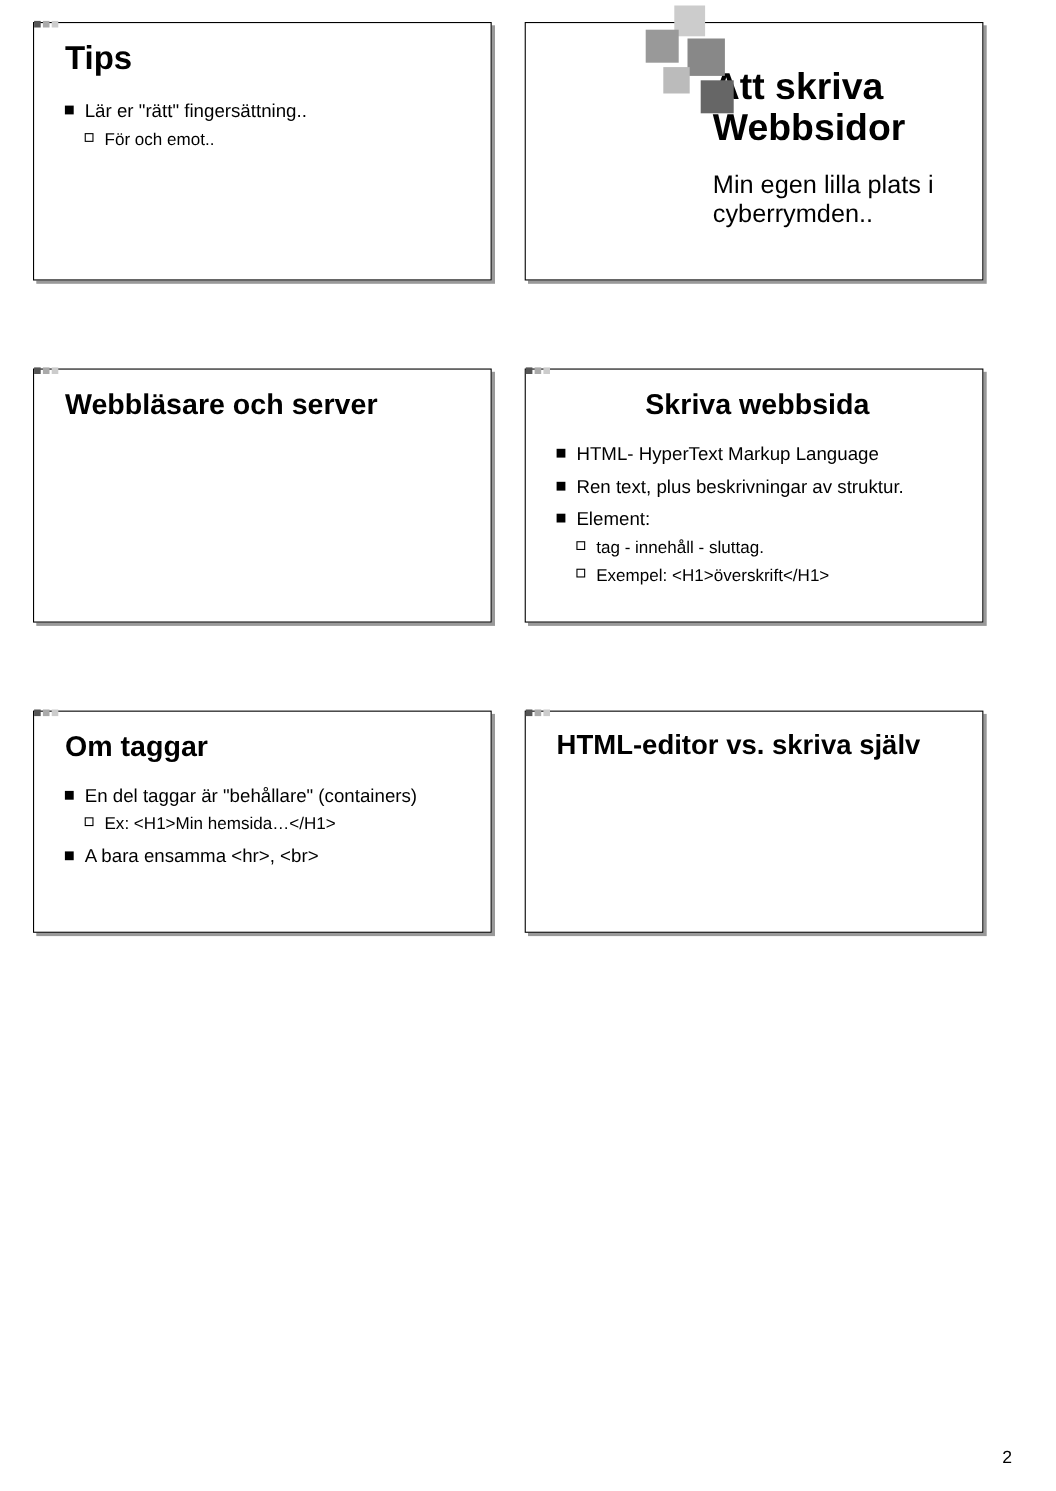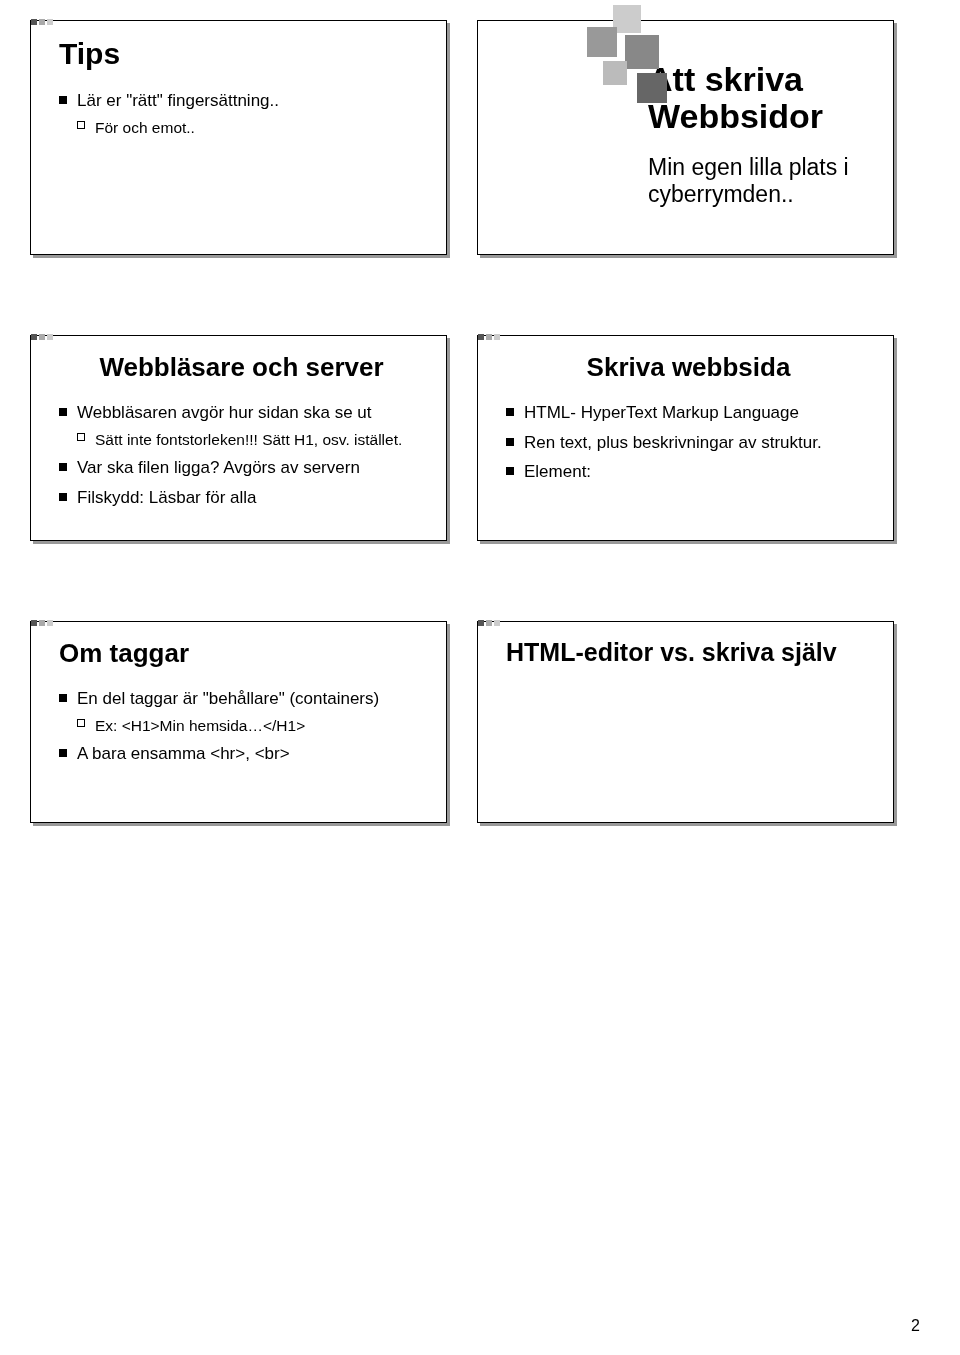--- a/index.html
+++ b/index.html
@@ -171,47 +171,41 @@
 
   <div class="row">
 
     <div class="slide">
       <div class="slide-top-accent">
         <span class="sq sq1"></span>
           <span class="sq sq2"></span>
           <span class="sq sq3"></span>
       </div>
       <div class="slide-inner">
-        <h1 style="font-size:26px;text-align:center;">Webbläsare och server</h1>
-        <ul class="lvl1">
-          <li>
-            <span>Webbläsaren avgör hur sidan ska se ut</span>
-            <ul class="lvl2">
-              <li>Sätt inte fontstorleken!!! Sätt H1, osv. istället.</li>
-            </ul>
-          </li>
-          <li>Var ska filen ligga? Avgörs av servern</li>
-          <li>Filskydd: Läsbar för alla</li>
-        </ul>
+        <h1 style="font-size:26px;">Webbläsare och server</h1>
       </div>
     </div>
 
     <div class="slide">
       <div class="slide-top-accent">
         <span class="sq sq1"></span>
           <span class="sq sq2"></span>
           <span class="sq sq3"></span>
       </div>
       <div class="slide-inner">
         <h1 style="font-size:26px;text-align:center;">Skriva webbsida</h1>
         <ul class="lvl1">
           <li>HTML- HyperText Markup Language</li>
           <li>Ren text, plus beskrivningar av struktur.</li>
           <li>
             <span>Element:</span>
+            <ul class="lvl2">
+              <li>tag - innehåll - sluttag.</li>
+              <li>Exempel: &lt;H1&gt;överskrift&lt;/H1&gt;</li>
+            </ul>
           </li>
         </ul>
       </div>
     </div>
 
   </div>
 
   <div class="row" style="margin-bottom:40px;">
 
     <div class="slide">

